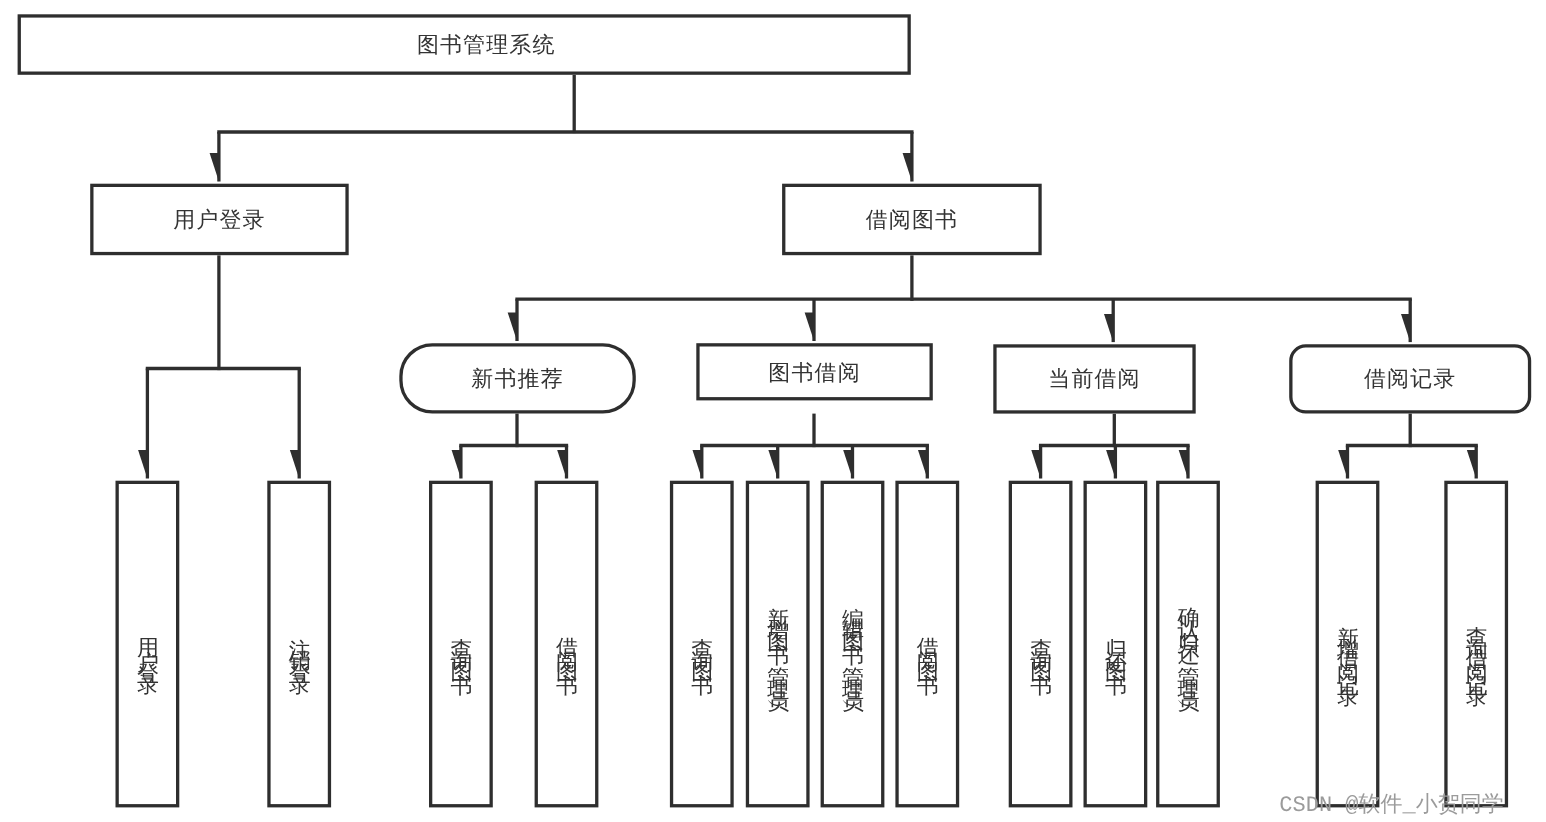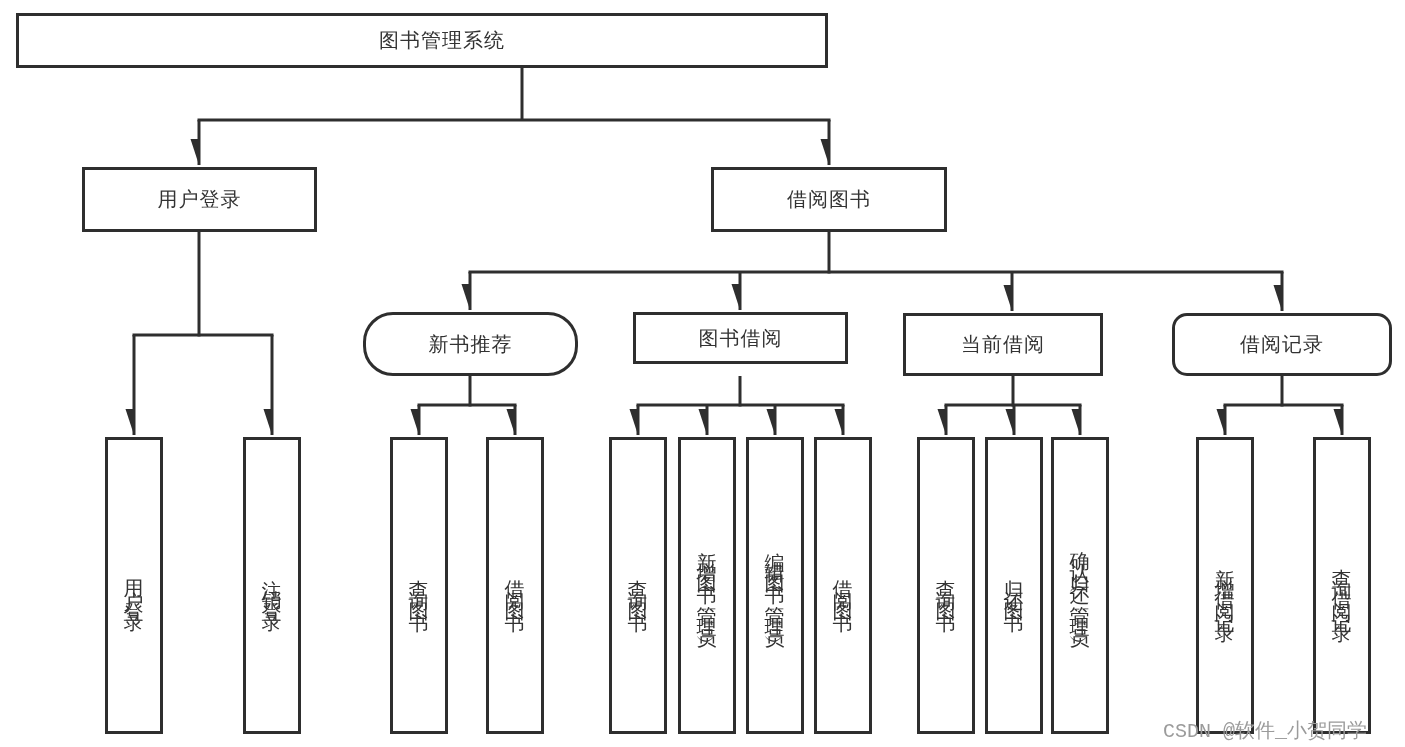--- a/index.html
+++ b/index.html
@@ -125,21 +125,21 @@
   <div class="box" style="left:711px; top:167px; width:236px; height:65px;">
     <span>借阅图书</span>
   </div>
 
   <div class="box" style="left:363px; top:312px; width:215px; height:64px;border-radius:30px;">
     <span>新书推荐</span>
   </div>
   <div class="box" style="left:633px; top:312px; width:215px; height:52px;">
     <span>图书借阅</span>
   </div>
-  <div class="box" style="left:903px; top:313px; width:200px; height:63px;">
+  <div class="box" style="left:903px; top:313px; width:184px; height:63px;">
     <span>当前借阅</span>
   </div>
   <div class="box" style="left:1172px; top:313px; width:220px; height:63px;border-radius:15px;">
     <span>借阅记录</span>
   </div>
 
   <div class="leaf" style="left:105px;">
     <span class="vtext">用户登录</span>
   </div>
   <div class="leaf" style="left:243px;">

